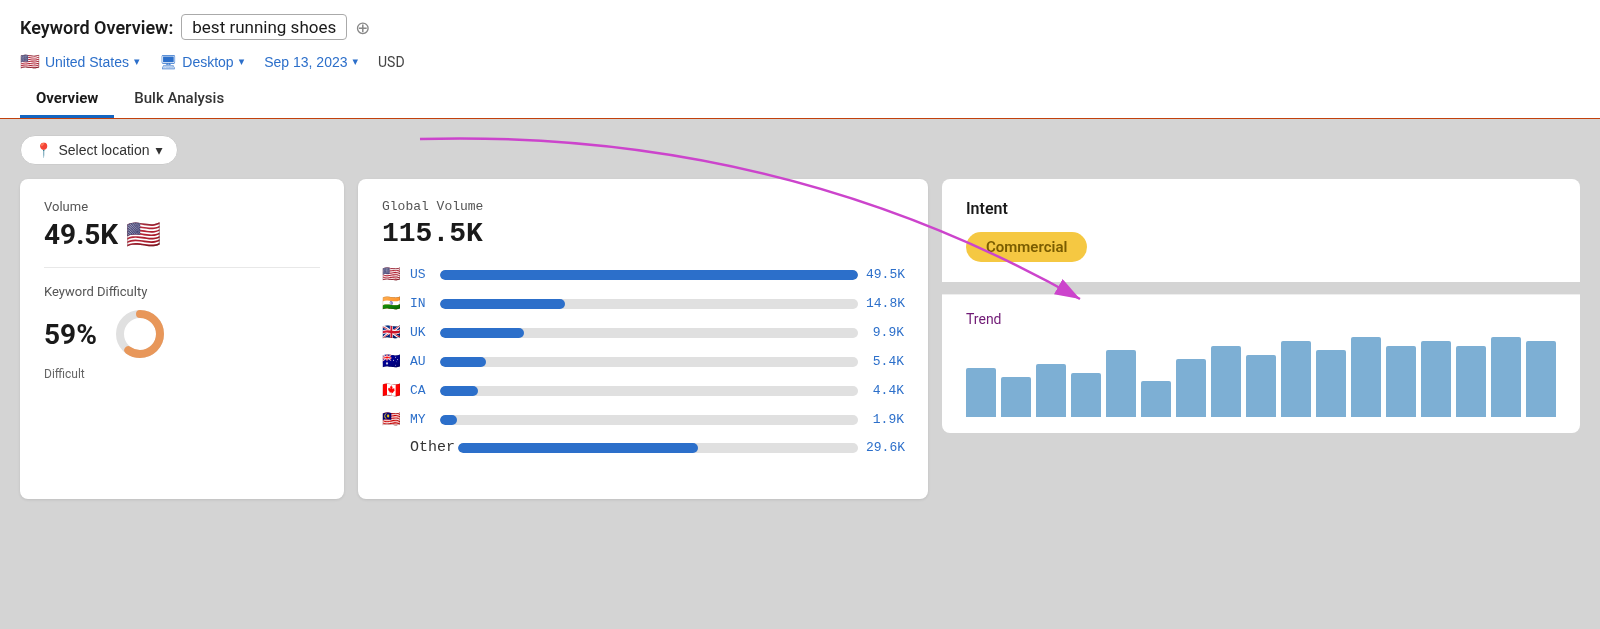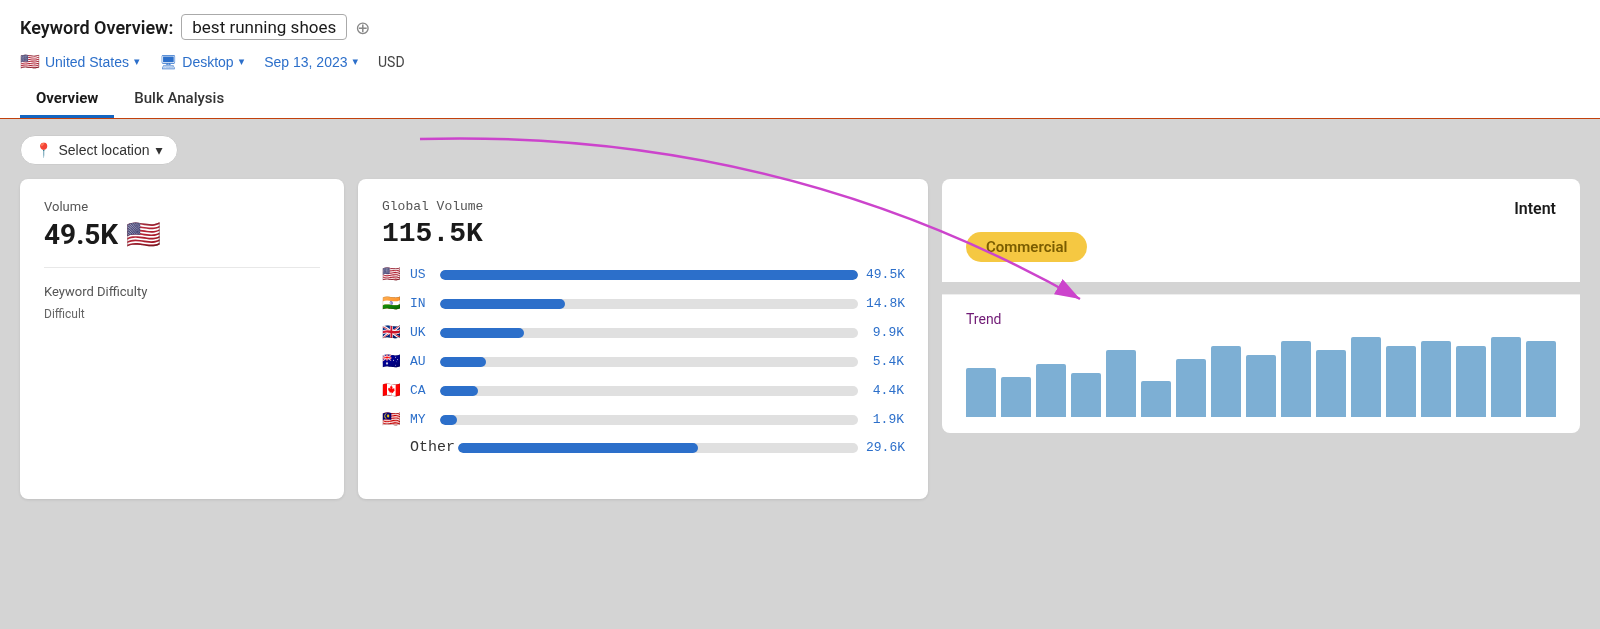--- a/index.html
+++ b/index.html
@@ -258,21 +258,20 @@
       padding: 20px 24px;
       background: #fff;
       border-radius: 8px 8px 0 0;
     }
 
     .intent-label {
       font-size: 16px;
       font-weight: 600;
       color: #1a1a1a;
       margin-bottom: 14px;
-      text-align: right;
     }
 
     .commercial-badge {
       display: inline-block;
       background: #f5c842;
       color: #7a5c00;
       font-size: 15px;
       font-weight: 600;
       padding: 6px 20px;
       border-radius: 20px;
@@ -371,20 +370,29 @@
 
     <div class="card card-volume">
       <div class="card-label">Volume</div>
       <div class="card-value">
         <span>49.5K</span>
         <span>🇺🇸</span>
       </div>
       <hr class="divider">
       <div class="difficulty-section">
         <div class="label">Keyword Difficulty</div>
+        <div class="difficulty-row">
+          <span class="difficulty-value">59%</span>
+          <div class="donut-container">
+            <svg class="donut-svg" width="54" height="54" viewBox="0 0 54 54">
+              <circle cx="27" cy="27" r="20" fill="none" stroke="#e0e0e0" stroke-width="8"></circle>
+              <circle cx="27" cy="27" r="20" fill="none" stroke="#e8975a" stroke-width="8" stroke-dasharray="74.9 125.7" stroke-linecap="round"></circle>
+            </svg>
+          </div>
+        </div>
         <div class="difficult-label">Difficult</div>
       </div>
     </div>
 
     <div class="card card-global">
       <div class="card-label">Global Volume</div>
       <div class="card-value">115.5K</div>
 
       <div id="bar-rows-container">
 

